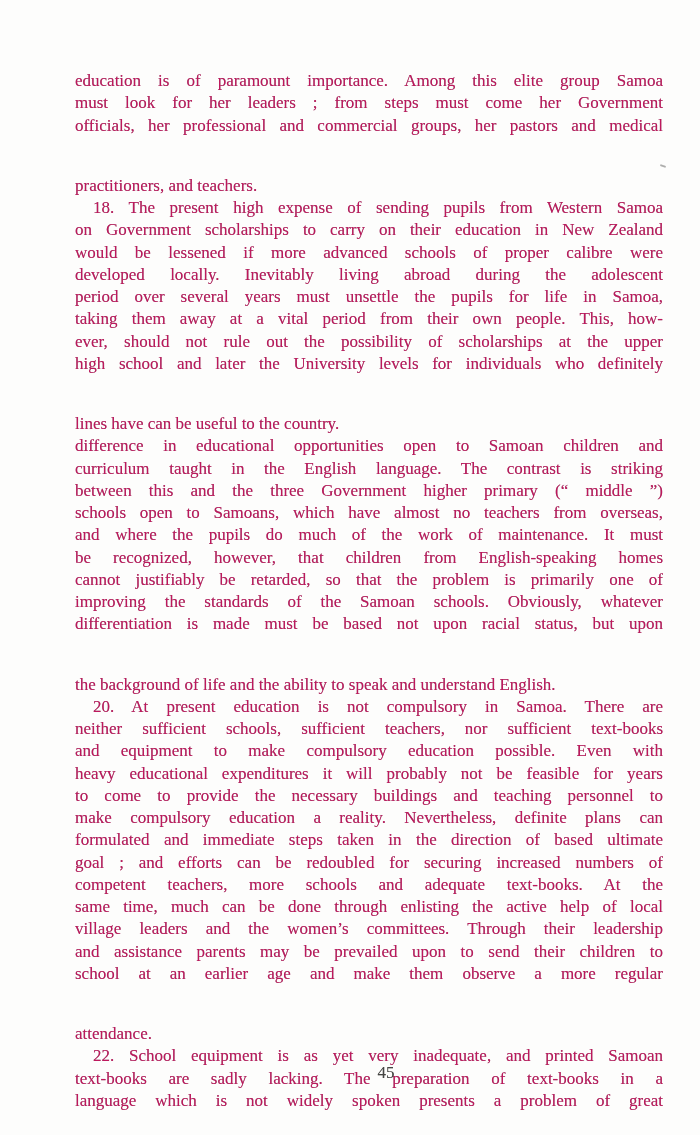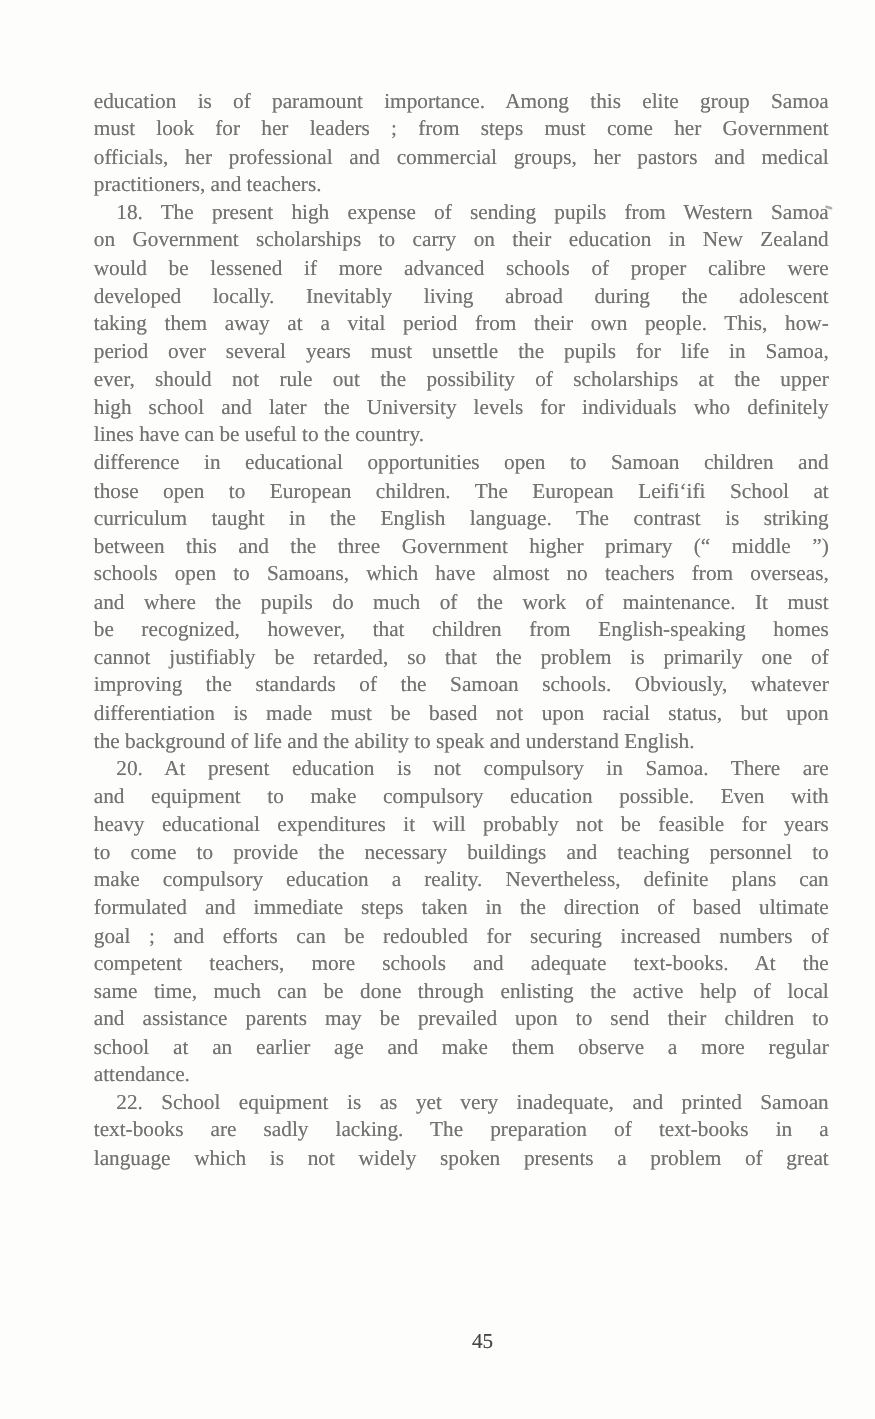--- a/index.html
+++ b/index.html
@@ -20,38 +20,39 @@
     top: 0;
     width: 700px;
     height: 1135px;
     background: #fdfdfc;
   }
   .text-block {
     position: absolute;
     left: 75px;
     top: 70px;
     width: 588px;
-    color: #737373;
+    color: #be185d;
     font-size: 17px;
     line-height: 22.25px;
     text-shadow: 0 0 0.5px rgba(80, 80, 78, 0.55);
   }
   .paragraph {
     margin: 0;
     padding: 0;
   }
   .line {
     text-align: justify;
     text-align-last: justify;
     white-space: normal;
     height: 22.25px;
     overflow: visible;
   }
   .line.last {
     text-align-last: left;
+    margin-top: 38px;
   }
   .line.indent {
     text-indent: 18px;
   }
   .page-number {
     position: absolute;
     left: 0;
     top: 1063px;
     width: 700px;
     text-align: center;
@@ -83,49 +84,50 @@
         <div class="line">education is of paramount importance. Among this elite group Samoa</div>
         <div class="line">must look for her leaders ; from steps must come her Government</div>
         <div class="line">officials, her professional and commercial groups, her pastors and medical</div>
         <div class="line last">practitioners, and teachers.</div>
       </div>
       <div class="paragraph">
         <div class="line indent">18. The present high expense of sending pupils from Western Samoa</div>
         <div class="line">on Government scholarships to carry on their education in New Zealand</div>
         <div class="line">would be lessened if more advanced schools of proper calibre were</div>
         <div class="line">developed locally. Inevitably living abroad during the adolescent</div>
+        <div class="line">period over several years must unsettle the pupils for life in Samoa,</div>
         <div class="line">taking them away at a vital period from their own people. This, how-</div>
-        <div class="line">period over several years must unsettle the pupils for life in Samoa,</div>
         <div class="line">ever, should not rule out the possibility of scholarships at the upper</div>
         <div class="line">high school and later the University levels for individuals who definitely</div>
         <div class="line last">lines have can be useful to the country.</div>
       </div>
       <div class="paragraph">
         <div class="line">difference in educational opportunities open to Samoan children and</div>
-        <div class="line">those open to European children. The European Leifi‘ifi School at</div>
         <div class="line">curriculum taught in the English language. The contrast is striking</div>
         <div class="line">between this and the three Government higher primary (“ middle ”)</div>
         <div class="line">schools open to Samoans, which have almost no teachers from overseas,</div>
         <div class="line">and where the pupils do much of the work of maintenance. It must</div>
         <div class="line">be recognized, however, that children from English-speaking homes</div>
         <div class="line">cannot justifiably be retarded, so that the problem is primarily one of</div>
         <div class="line">improving the standards of the Samoan schools. Obviously, whatever</div>
         <div class="line">differentiation is made must be based not upon racial status, but upon</div>
         <div class="line last">the background of life and the ability to speak and understand English.</div>
       </div>
       <div class="paragraph">
         <div class="line indent">20. At present education is not compulsory in Samoa. There are</div>
+        <div class="line">neither sufficient schools, sufficient teachers, nor sufficient text-books</div>
         <div class="line">and equipment to make compulsory education possible. Even with</div>
         <div class="line">heavy educational expenditures it will probably not be feasible for years</div>
         <div class="line">to come to provide the necessary buildings and teaching personnel to</div>
         <div class="line">make compulsory education a reality. Nevertheless, definite plans can</div>
         <div class="line">formulated and immediate steps taken in the direction of based ultimate</div>
         <div class="line">goal ; and efforts can be redoubled for securing increased numbers of</div>
         <div class="line">competent teachers, more schools and adequate text-books. At the</div>
         <div class="line">same time, much can be done through enlisting the active help of local</div>
+        <div class="line">village leaders and the women’s committees. Through their leadership</div>
         <div class="line">and assistance parents may be prevailed upon to send their children to</div>
         <div class="line">school at an earlier age and make them observe a more regular</div>
         <div class="line last">attendance.</div>
       </div>
       <div class="paragraph">
         <div class="line indent">22. School equipment is as yet very inadequate, and printed Samoan</div>
         <div class="line">text-books are sadly lacking. The preparation of text-books in a</div>
         <div class="line">language which is not widely spoken presents a problem of great</div>
       </div>
     </div>

